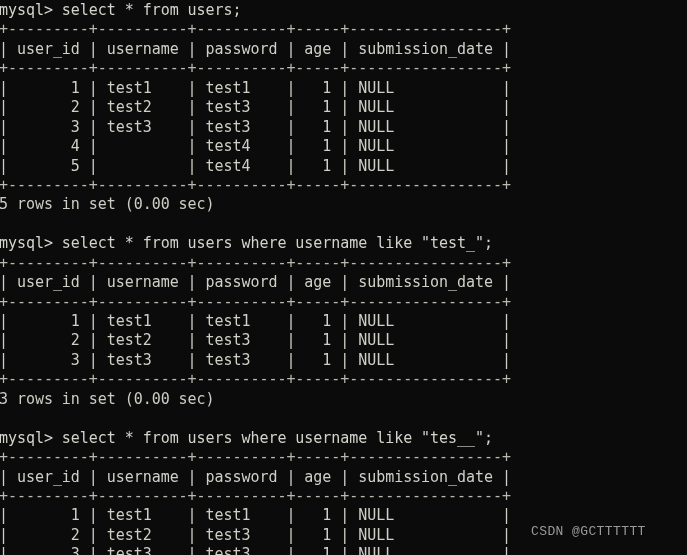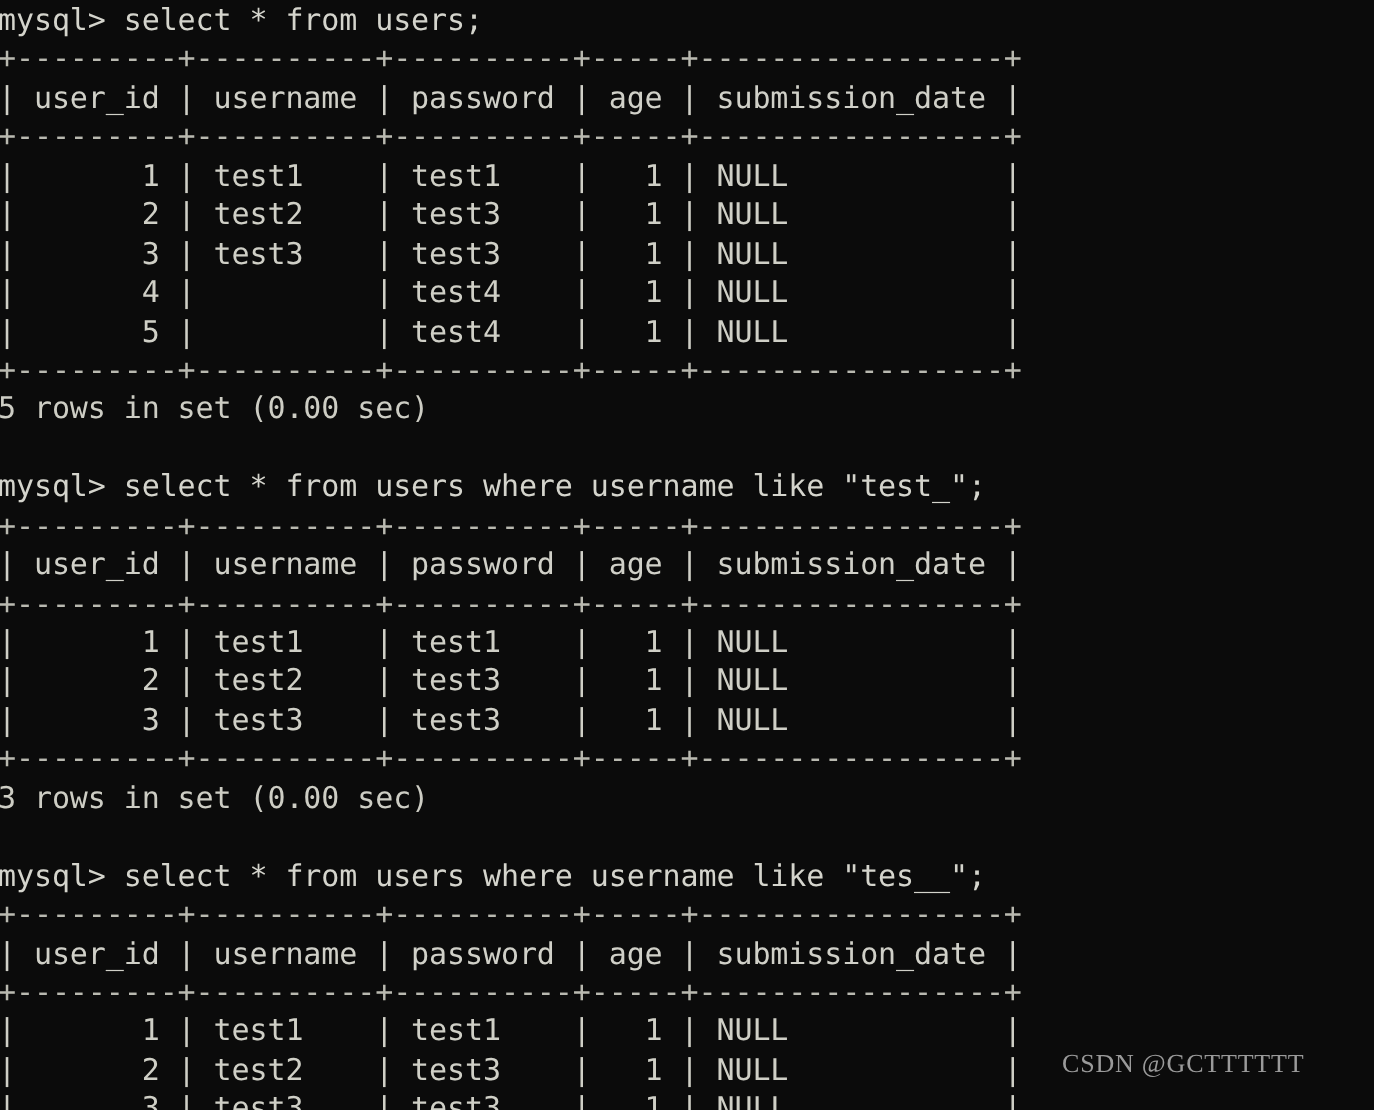--- a/index.html
+++ b/index.html
@@ -44,21 +44,21 @@
   .rule { color: #b9b9b0; }
   .hdr { color: #d0d0c8; }
   .cell { color: #cfcfc6; }
   .status { color: #cdcdc4; }
   .blank { color: transparent; }
 
   #watermark {
     position: absolute;
     left: 531px;
     top: 524px;
-    font-family: Liberation Serif, serif;
+    font-family: Liberation Mono, monospace;
     font-size: 13px;
     color: #9a9a9a;
     letter-spacing: 0.4px;
     white-space: nowrap;
     user-select: none;
   }
 </style>
 </head>
 <body>
 

